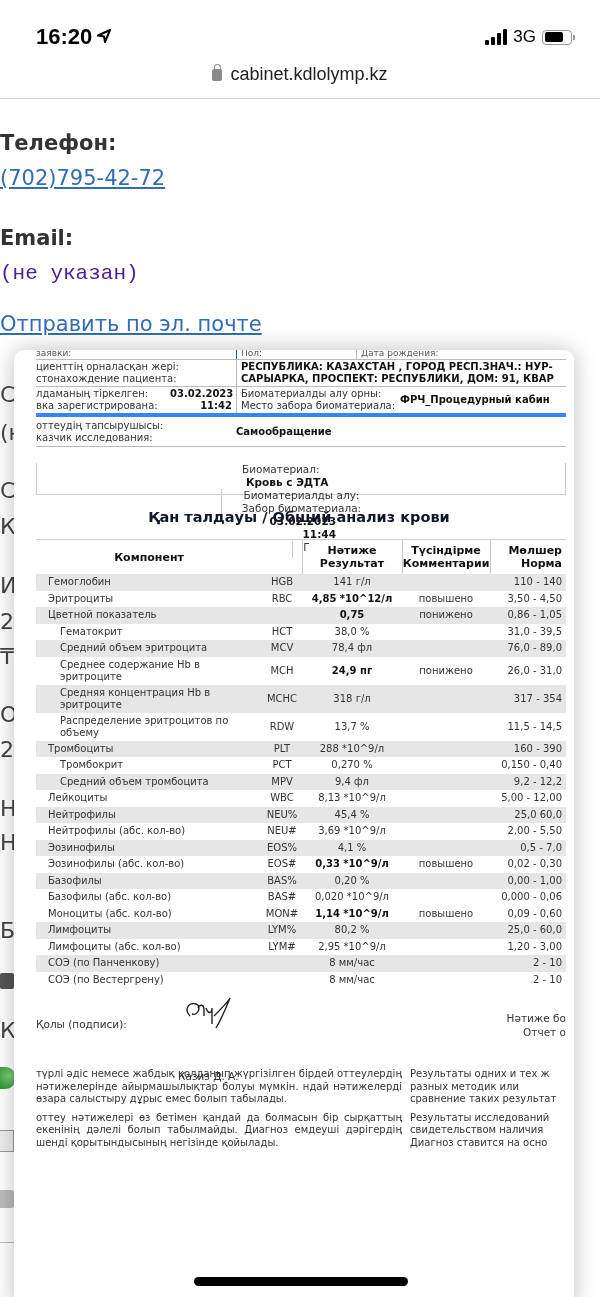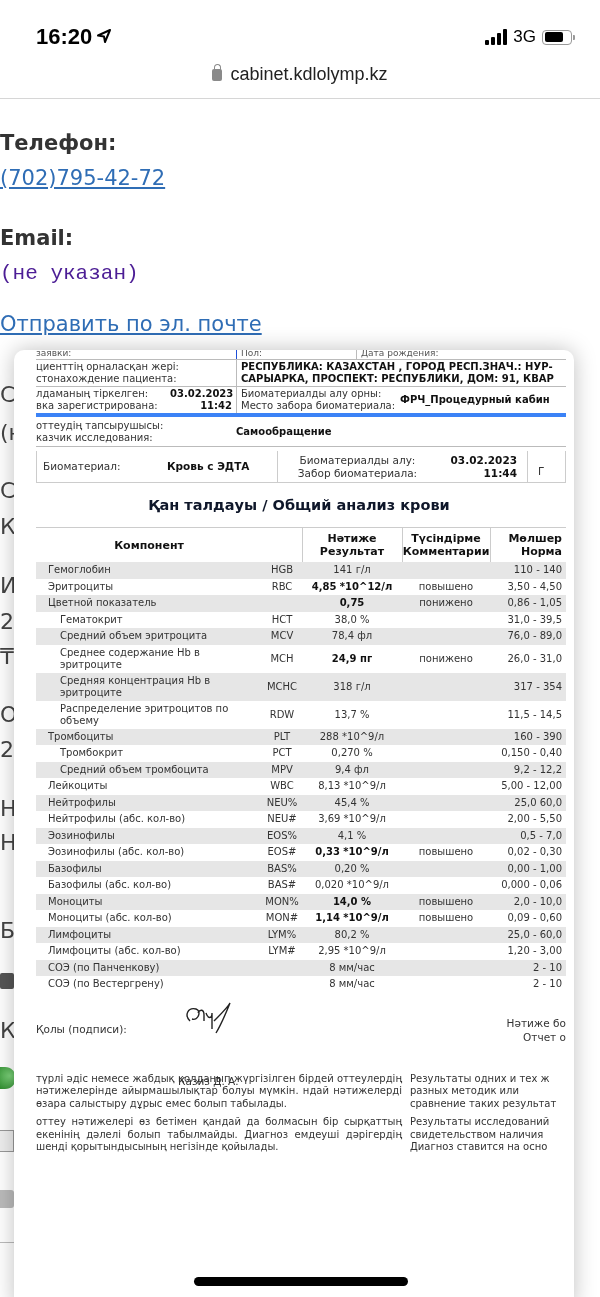--- a/index.html
+++ b/index.html
@@ -47,21 +47,21 @@
     .reg-row { display: flex; border-bottom: 4px solid #3b82f6; font-size: 10px; line-height: 12px; height: 30px; align-items: center; }
     .reg-row .lbl { width: 134px; color: #333; }
     .reg-row .val { width: 66px; text-align: right; font-weight: bold; padding-right: 4px; color: #111; }
     .reg-row .lbl2 { width: 162px; border-left: 1px solid #bbb; padding-left: 4px; color: #333; height: 100%; display: flex; flex-direction: column; justify-content: center; }
     .reg-row .val2 { flex: 1; font-weight: bold; white-space: nowrap; padding-left: 2px; color: #111; }
 
     .cust-row { display: flex; border-bottom: 1px solid #bbb; font-size: 10px; line-height: 12px; height: 30px; align-items: center; }
     .cust-row .lbl { width: 200px; color: #333; }
     .cust-row .val { font-weight: bold; color: #111; }
 
-    .bio-row { display: flex; border: 1px solid #ccc; border-top: none; font-size: 10.5px; line-height: 13px; height: 32px; align-items: center; margin-top: 4px; }
+    .bio-row { display: flex; border: 1px solid #ccc; border-top: none; font-size: 10.5px; line-height: 13px; height: 32px; align-items: center; margin-top: 16px; flex-direction: column; }
     .bio-row .lbl { width: 130px; padding-left: 6px; color: #333; }
     .bio-row .val { width: 110px; font-weight: bold; color: #111; }
     .bio-row .lbl2 { width: 160px; border-left: 1px solid #ccc; height: 100%; display: flex; flex-direction: column; justify-content: center; text-align: center; color: #333; }
     .bio-row .val2 { width: 90px; text-align: right; font-weight: bold; padding-right: 10px; color: #111; }
     .bio-row .extra { border-left: 1px solid #ccc; height: 100%; flex: 1; display: flex; align-items: flex-end; padding: 0 0 4px 10px; color: #333; }
 
     .analysis-title { text-align: center; font-size: 14.5px; font-weight: bold; padding: 10px 4px 4px 0; height: 44px; line-height: 24px; color: #0f172a; white-space: nowrap; }
 
     table.results { width: 530px; border-collapse: collapse; font-size: 10px; }
     table.results th { font-weight: bold; font-size: 11px; line-height: 13px; padding: 4px 0; border-top: 1px solid #ccc; color: #111; }
@@ -349,27 +349,20 @@
             <td class="com"></td>
             <td class="norm">0,00 - 1,00</td>
           </tr>
           <tr>
             <td class="name">Базофилы (абс. кол-во)</td>
             <td class="code">BAS#</td>
             <td class="res">0,020 *10^9/л</td>
             <td class="com"></td>
             <td class="norm">0,000 - 0,06</td>
           </tr>
-          <tr class="shade">
-            <td class="name">Моноциты</td>
-            <td class="code">MON%</td>
-            <td class="res bold">14,0 %</td>
-            <td class="com">повышено</td>
-            <td class="norm">2,0 - 10,0</td>
-          </tr>
           <tr>
             <td class="name">Моноциты (абс. кол-во)</td>
             <td class="code">MON#</td>
             <td class="res bold">1,14 *10^9/л</td>
             <td class="com">повышено</td>
             <td class="norm">0,09 - 0,60</td>
           </tr>
           <tr class="shade">
             <td class="name">Лимфоциты</td>
             <td class="code">LYM%</td>

